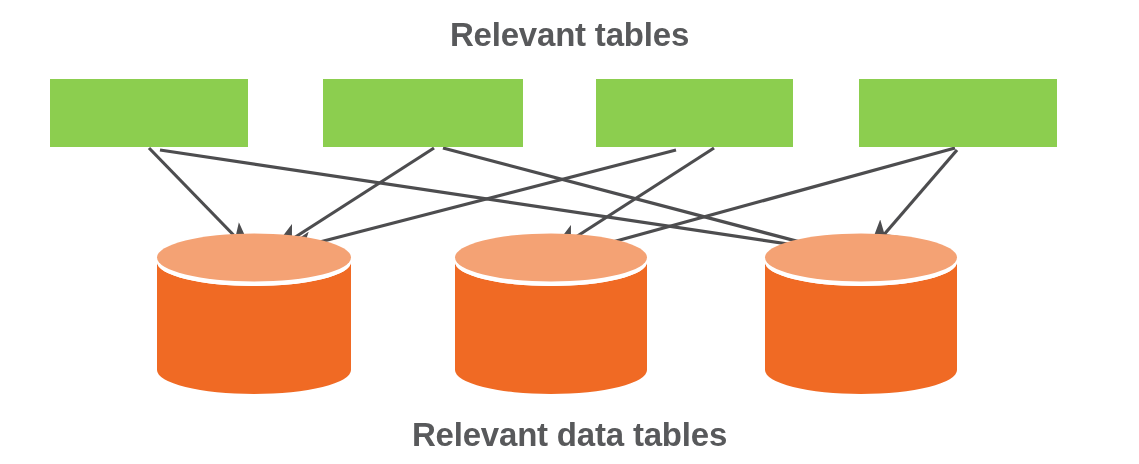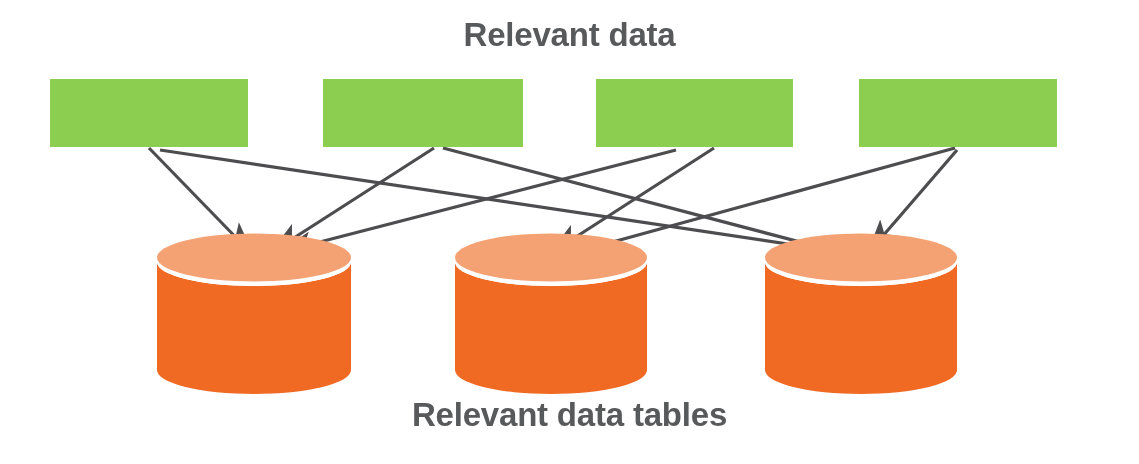--- a/index.html
+++ b/index.html
@@ -35,30 +35,30 @@
     font-weight: bold;
     color: #58595B;
     letter-spacing: -0.2px;
     white-space: nowrap;
   }
   #caption-top {
     top: 16px;
     font-size: 33px;
   }
   #caption-bottom {
-    top: 396px;
+    top: 416px;
     font-size: 33px;
   }
 </style>
 </head>
 <body>
 
 <div id="diagram-root">
 
-  <div class="caption" id="caption-top">Relevant data</div>
+  <div class="caption" id="caption-top">Relevant tables</div>
 
   <svg id="diagram-svg" viewBox="0 0 1139 464">
     <defs>
       <marker id="arrowhead" markerWidth="11" markerHeight="8" refX="10" refY="4" orient="auto" markerUnits="strokeWidth">
         <path d="M0,0 L11,4 L0,8 L2.6,4 Z" fill="#4D4D4F"></path>
       </marker>
     </defs>
 
     <g id="edges-layer">
         <line x1="149" y1="148" x2="252" y2="254" stroke="#4D4D4F" stroke-width="3.2" marker-end="url(#arrowhead)"></line>

